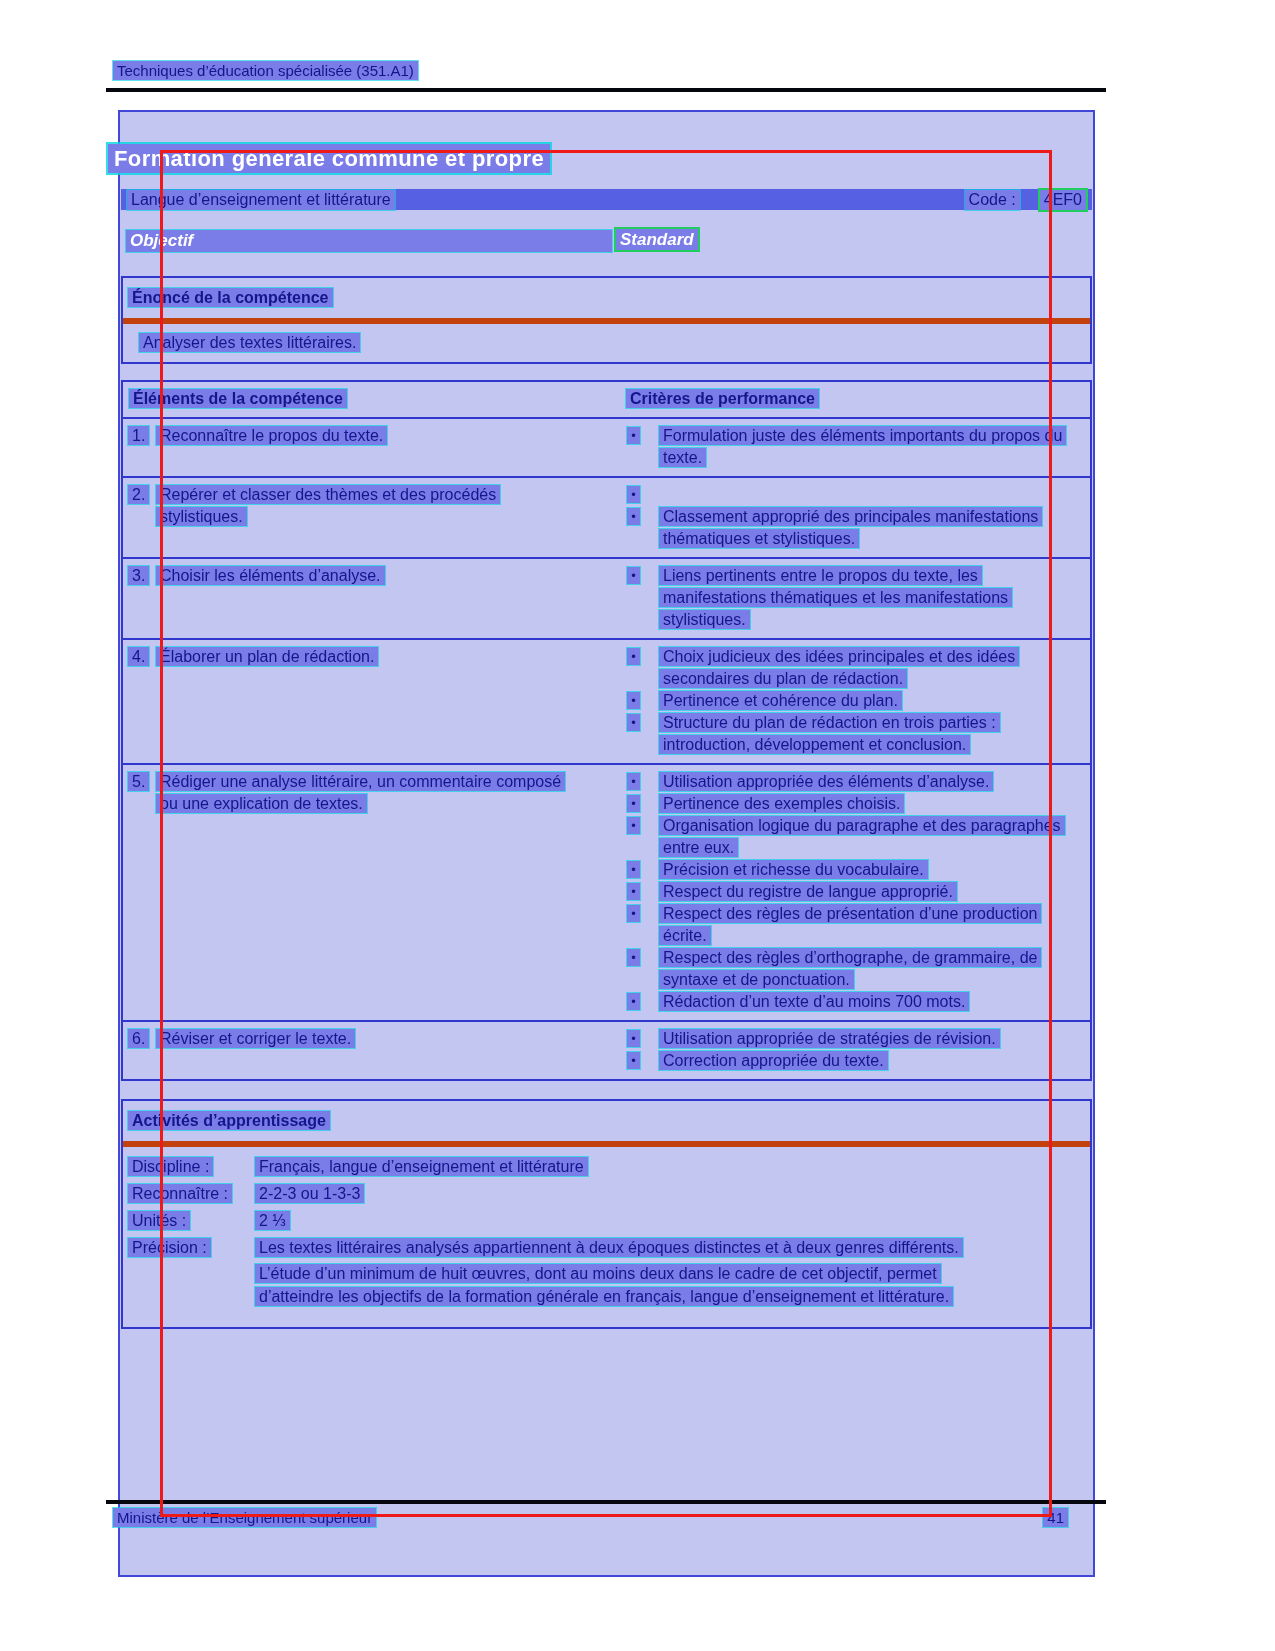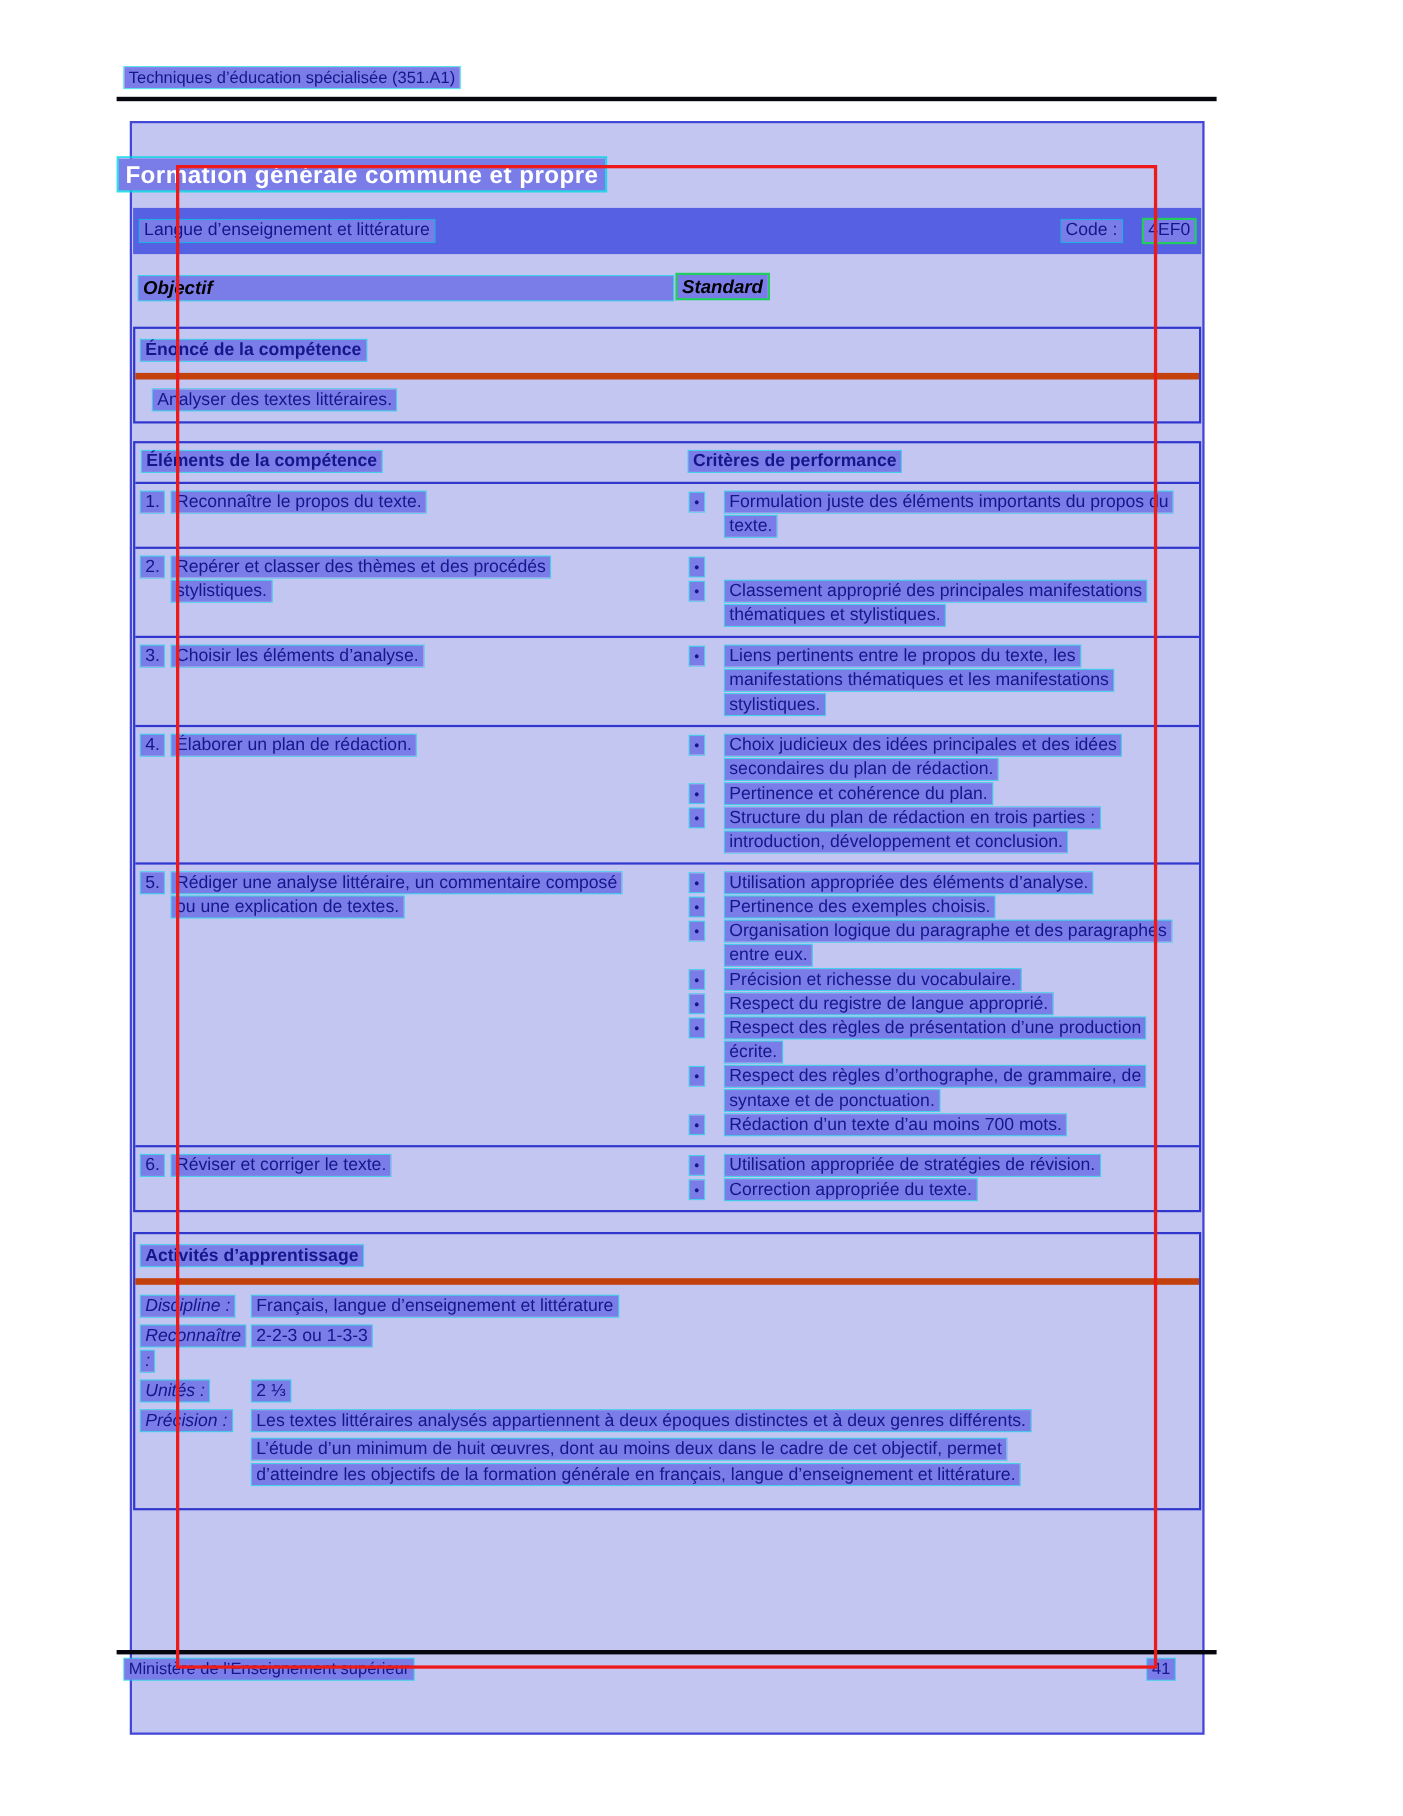--- a/index.html
+++ b/index.html
@@ -44,30 +44,30 @@
 
   .doc-title {
     margin: 32px 0 0 -12px;
     font-size: 22px; font-weight: bold;
     color: #ffffff; letter-spacing: 0.4px;
     line-height: 29px;
   }
   .doc-title .hl { padding: 2px 6px; box-shadow: 0 0 0 2px rgba(0, 214, 228, 0.8); }
 
   .subject-bar {
-    margin: 16px 1px 0 1px; height: 42px;
+    margin: 16px 1px 0 1px; height: 21px;
     background: #5560e2;
     display: flex; align-items: center; justify-content: space-between;
     padding: 0 6px; font-size: 16px;
   }
   .code-group { display: flex; gap: 20px; align-items: center; }
 
   .col-heads {
     margin: 20px 0 0 6px; position: relative; height: 26px;
-    font-size: 17px; font-weight: bold; font-style: italic; color: #000000;
+    font-size: 17px; font-weight: bold; font-style: italic; color: #ffffff;
   }
   .objectif-hl { display: inline-block; width: 478px; }
   .standard-pos { position: absolute; left: 490px; top: 0; }
 
   .box { margin: 0 1px; border: 2px solid #3136cd; }
   .box-header {
     padding: 9px 5px; font-size: 16px; font-weight: bold;
     border-bottom: 6px solid #c2410c; line-height: 22px;
   }
   .box-row { padding: 8px 16px; font-size: 16px; line-height: 22px; }
@@ -82,21 +82,21 @@
   .cell-right { flex: 1; padding: 6px 2px 7px 8px; }
   .el-num { flex: none; width: 24px; margin-right: 4px; }
   .el-text { max-width: 415px; }
   .crit { display: flex; align-items: flex-start; }
   .crit-bullet { flex: none; width: 15px; margin-right: 18px; text-align: center; font-size: 13px; }
   .crit-text { max-width: 412px; }
 
   .activites { margin-top: 18px; }
   .act-body { padding: 8px 8px 12px 5px; font-size: 16px; line-height: 23px; }
   .field { display: flex; margin-bottom: 4px; }
-  .f-label { flex: none; width: 101px; font-style: italic; }
+  .f-label { flex: none; width: 127px; }
   .f-value { flex: 1; }
   .precision-paras p { margin: 0 0 3px 0; max-width: 720px; }
 
   
   .red-box {
     position: absolute; left: 160px; top: 150px;
     width: 886px; height: 1361px;
     border: 3px solid #ee1a1a;
     z-index: 20; pointer-events: none;
   }

